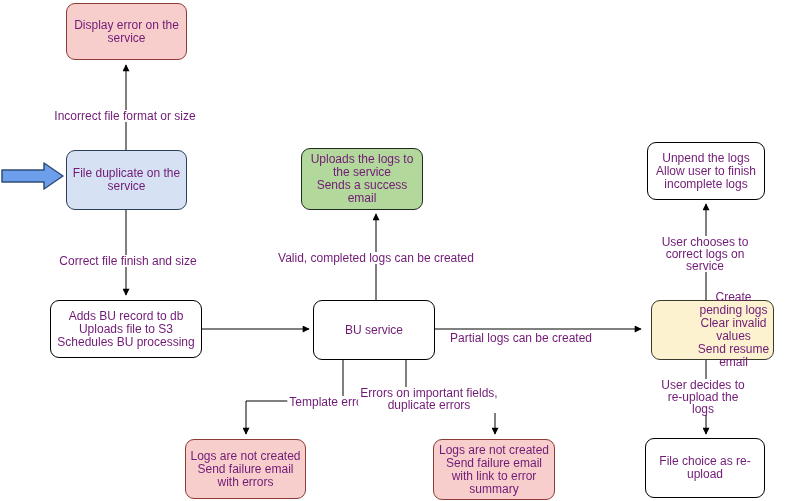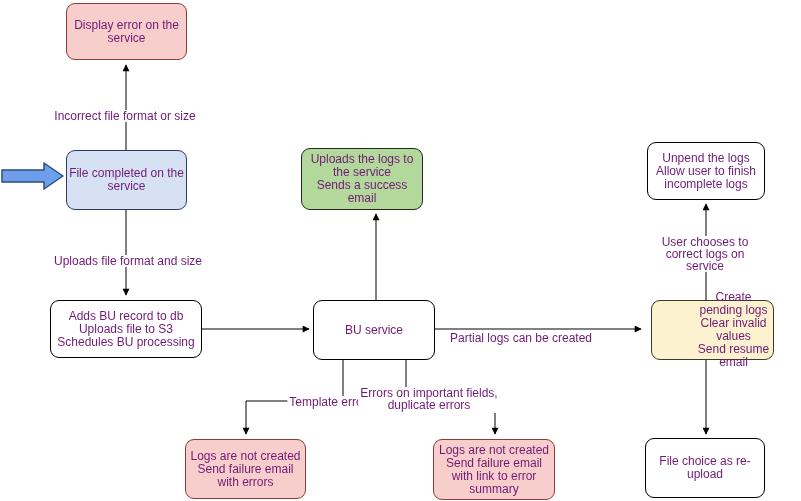--- a/index.html
+++ b/index.html
@@ -62,21 +62,21 @@
     <path d="M706,300 L706,204" stroke="#000" fill="none" marker-end="url(#arrow)"></path>
     <path d="M706,360 L706,434" stroke="#000" fill="none" marker-end="url(#arrow)"></path>
     <path d="M343,360 L343,401 L246,401 L246,434" stroke="#000" fill="none" marker-end="url(#arrow)"></path>
     <path d="M406,360 L406,387" stroke="#000" fill="none"></path>
     <path d="M495,413 L495,434" stroke="#000" fill="none" marker-end="url(#arrow)"></path>
     <polygon points="2,170 44,170 44,163 63,176 44,189 44,182 2,182" fill="#6d9eeb" stroke="#2f4d76" stroke-width="1.5" stroke-linejoin="round"></polygon>
   </svg>
 
   <div class="node pink" id="n-display-error">Display error on the
 service</div>
-  <div class="node blue" id="n-file-uploaded">File completed on the
+  <div class="node blue" id="n-file-uploaded">File duplicate on the
 service</div>
   <div class="node white" id="n-adds-bu">Adds BU record to db
 Uploads file to S3
 Schedules BU processing</div>
   <div class="node white" id="n-bu-service">BU service</div>
   <div class="node green" id="n-uploads-logs">Uploads the logs to
 the service
 Sends a success
 email</div>
   <div class="node yellow" id="n-create-pending">Create pending logs
@@ -89,20 +89,22 @@
 upload</div>
   <div class="node pink" id="n-logs-errors">Logs are not created
 Send failure email
 with errors</div>
   <div class="node pink" id="n-logs-summary">Logs are not created
 Send failure email
 with link to error
 summary</div>
 
   <div class="edge-label" id="l-incorrect">Incorrect file format or size</div>
-  <div class="edge-label" id="l-correct">Uploads file format and size</div>
+  <div class="edge-label" id="l-correct">Correct file finish and size</div>
+  <div class="edge-label" id="l-valid">Valid, completed logs can be created</div>
   <div class="edge-label" id="l-partial">Partial logs can be created</div>
   <div class="edge-label" id="l-chooses">User chooses to correct logs on service</div>
+  <div class="edge-label" id="l-decides">User decides to re-upload the logs</div>
   <div class="edge-label" id="l-template">Template errors</div>
   <div class="edge-label" id="l-fields">Errors on important fields,
 duplicate errors</div>
 
 </div>
 
 </body></html>

